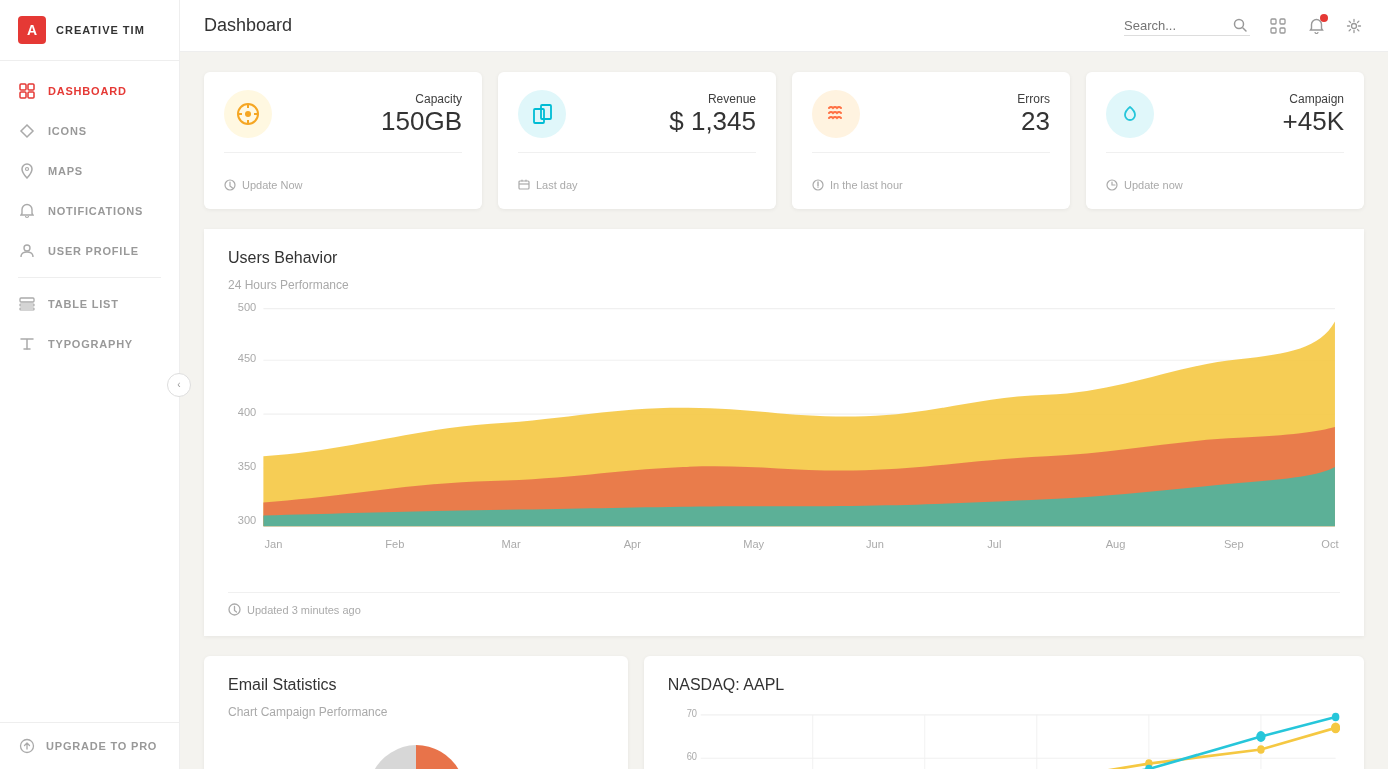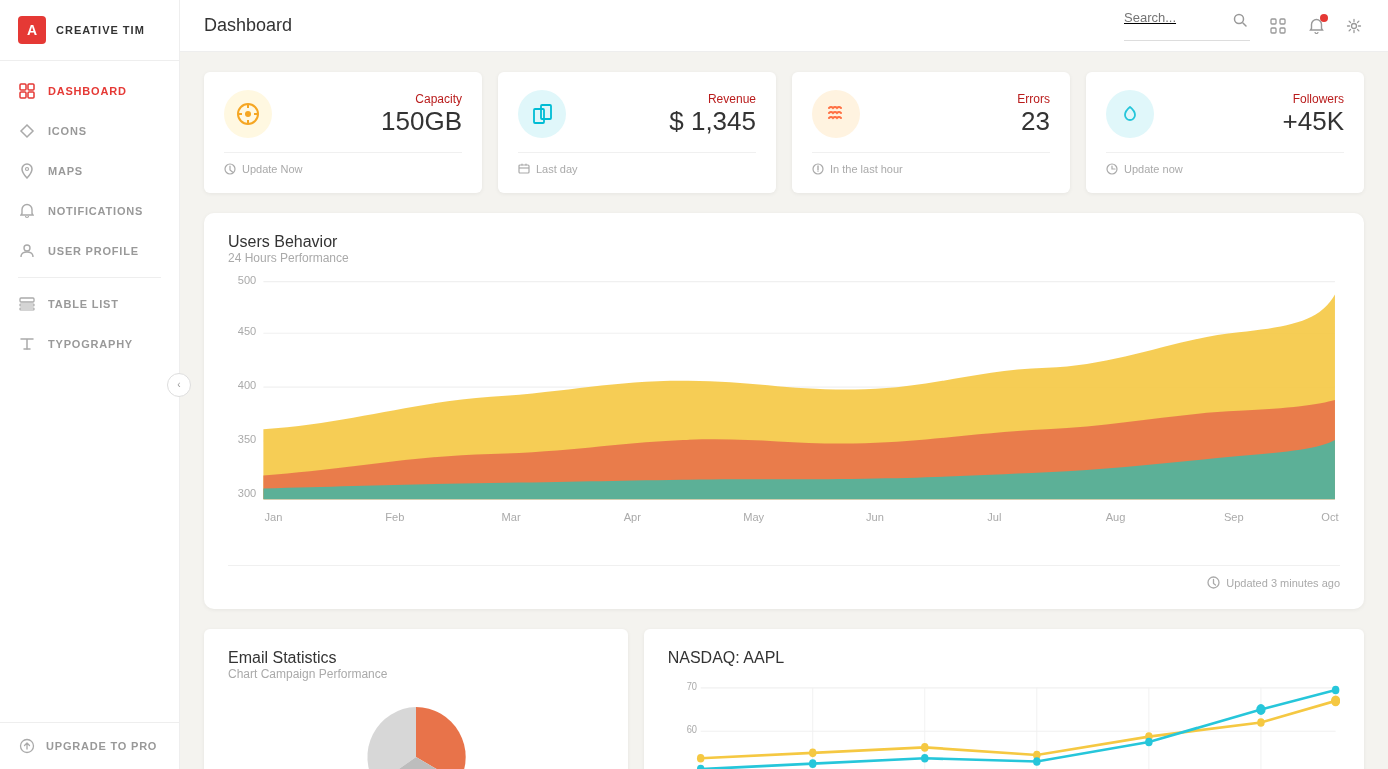--- a/index.html
+++ b/index.html
@@ -130,25 +130,24 @@
       color: #333;
       flex: 1;
     }
     .header-right {
       display: flex;
       align-items: center;
       gap: 18px;
     }
     .search-box {
       display: flex;
-      align-items: flex-start;
+      align-items: center;
       gap: 6px;
       border-bottom: 1px solid #ddd;
-      padding-bottom: 10px;
-      text-decoration: underline;
+      padding-bottom: 0;
     }
     .search-input {
       border: none;
       outline: none;
       font-size: 13px;
       color: #999;
       background: transparent;
       width: 100px;
     }
     .header-icon {
@@ -185,81 +184,80 @@
       box-shadow: 0 1px 4px rgba(0,0,0,0.06);
     }
     .stat-card-header {
       display: flex;
       align-items: center;
       justify-content: space-between;
       margin-bottom: 4px;
     }
     .stat-label {
       font-size: 12px;
-      color: #b91c1c;
+      color: #404040;
       text-align: right;
     }
     .stat-value {
       font-size: 26px;
       font-weight: 300;
       color: #333;
       text-align: right;
     }
     .stat-footer {
       margin-top: 14px;
-      padding-top: 10px;
+      padding-top: 26px;
       border-top: 1px solid #f0f0f0;
       display: flex;
       align-items: center;
       gap: 6px;
       font-size: 11px;
       color: #aaa;
     }
     .stat-icon-circle {
       width: 48px;
       height: 48px;
       border-radius: 50%;
       display: flex;
       align-items: center;
       justify-content: center;
       flex-shrink: 0;
     }
 
     
     .chart-card {
       background: #fff;
-      border-radius: 10px;
+      border-radius: 0;
       padding: 20px 24px;
       box-shadow: 0 1px 4px rgba(0,0,0,0.06);
     }
     .chart-title {
       font-size: 16px;
       font-weight: 400;
       color: #333;
     }
     .chart-subtitle {
       font-size: 12px;
       color: #aaa;
-      margin-top: 0;
+      margin-top: 11px;
     }
     .chart-area {
       margin-top: 8px;
       position: relative;
       height: 280px;
     }
     .chart-footer {
       margin-top: 12px;
       padding-top: 10px;
       border-top: 1px solid #f0f0f0;
       display: flex;
       align-items: center;
       gap: 6px;
       font-size: 11px;
       color: #aaa;
-      justify-content: flex-end;
     }
 
     
     .bottom-row {
       display: grid;
       grid-template-columns: 1fr 1.7fr;
       gap: 16px;
     }
     .bottom-card {
       background: #fff;
@@ -506,21 +504,21 @@
       </div>
 
       <div class="stat-card">
         <div class="stat-card-header">
           <div class="stat-icon-circle" style="background: #e0f7fa;">
             <svg width="30" height="30" viewBox="0 0 30 30" fill="none">
               <path d="M15 8 C15 8 10 12 10 16 C10 18.8 12.5 21 15 21 C17.5 21 20 18.8 20 16 C20 12 15 8 15 8Z" stroke="#26c6da" stroke-width="1.8" fill="none" stroke-linecap="round" stroke-linejoin="round"></path>
             </svg>
           </div>
           <div>
-            <div class="stat-label">Followers</div>
+            <div class="stat-label">Campaign</div>
             <div class="stat-value">+45K</div>
           </div>
         </div>
         <div class="stat-footer">
           <svg width="12" height="12" viewBox="0 0 12 12" fill="none">
               <path d="M6 1a5 5 0 1 1 0 10A5 5 0 0 1 6 1z" stroke="#aaa" stroke-width="1.2"></path>
               <path d="M9 6H6V3" stroke="#aaa" stroke-width="1.2" stroke-linecap="round"></path>
             </svg>
           <span>Update now</span>
         </div>

